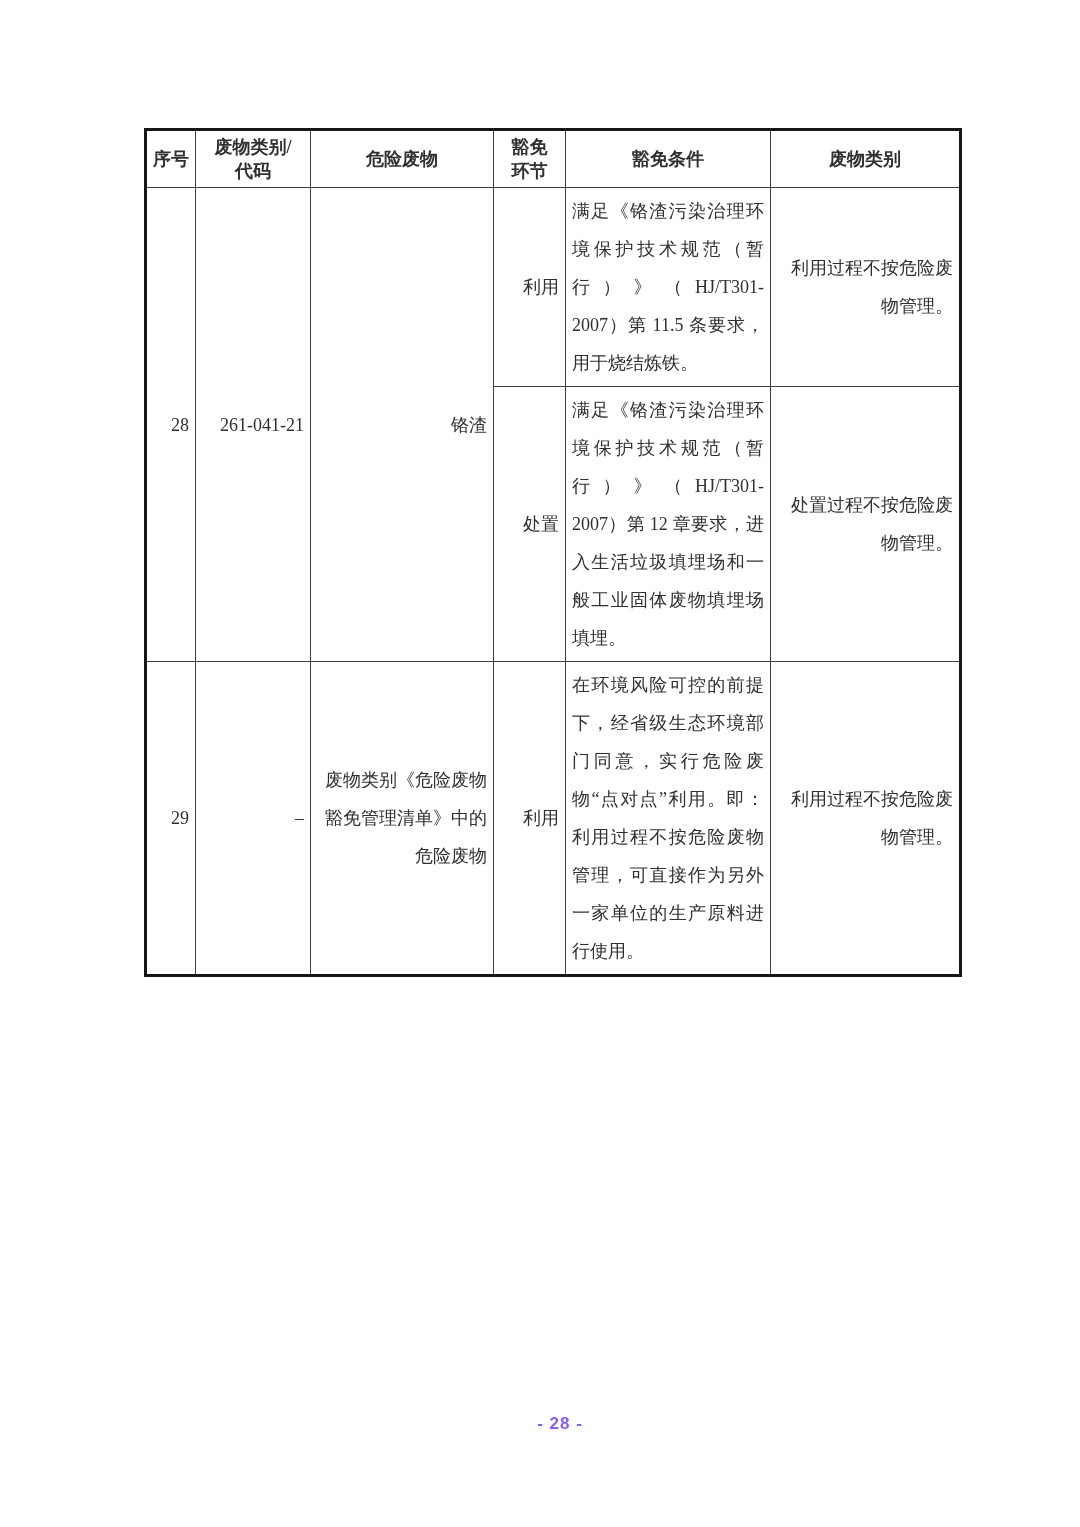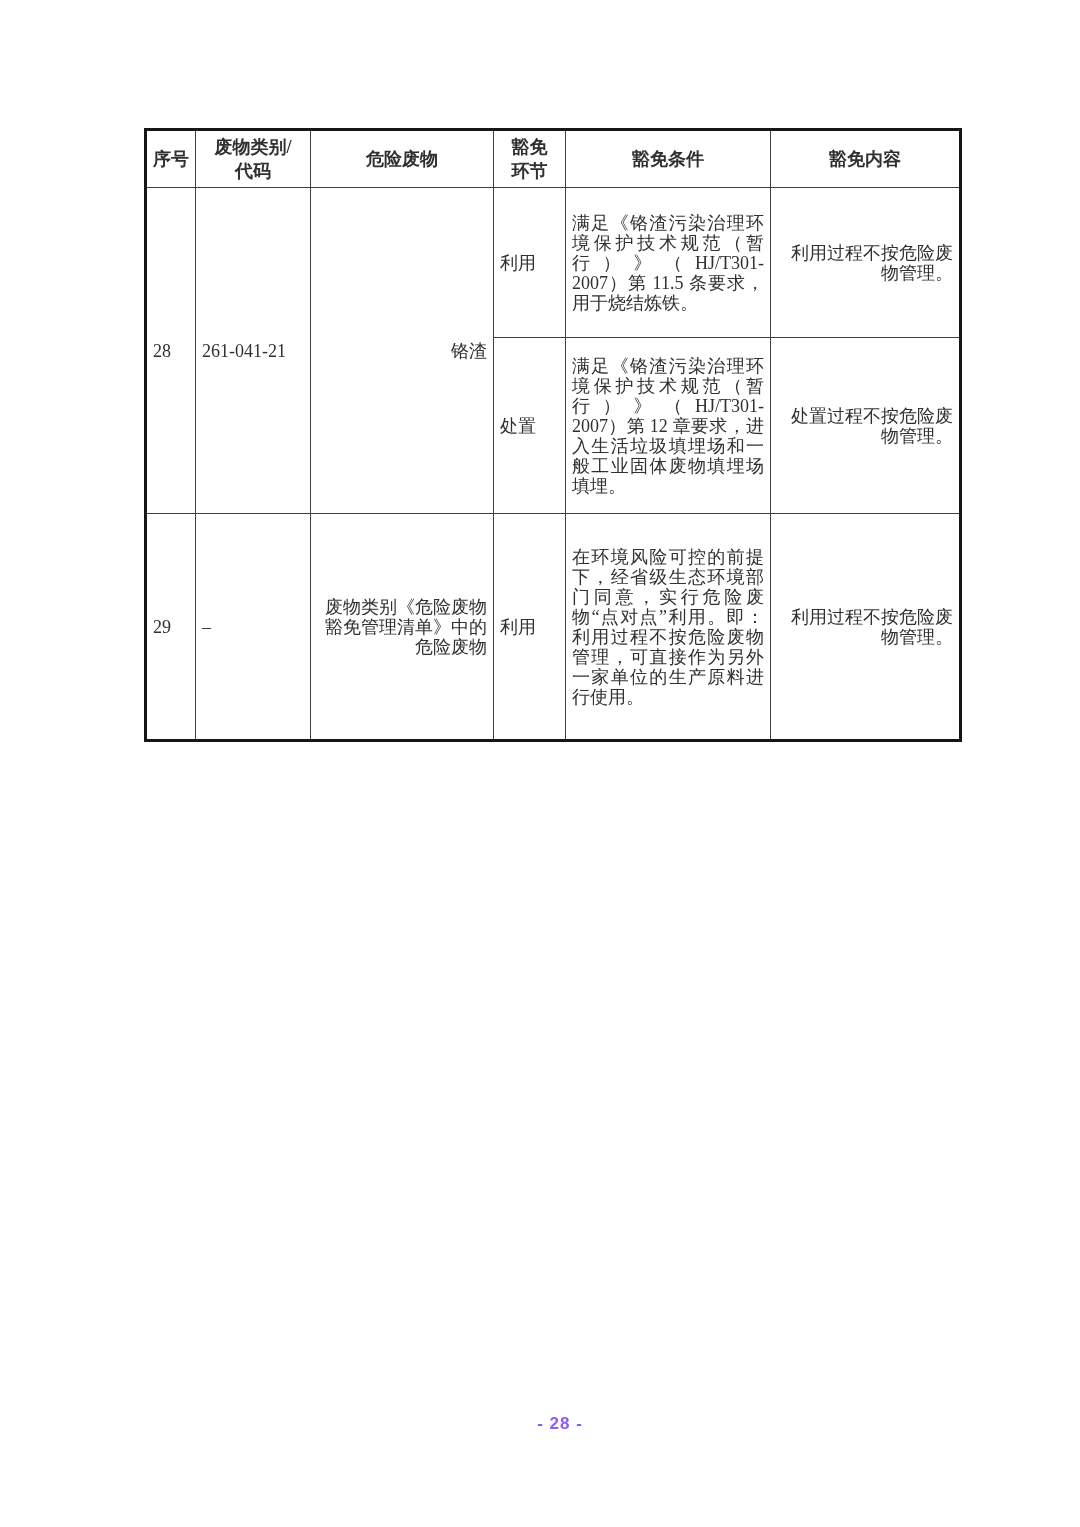--- a/index.html
+++ b/index.html
@@ -22,33 +22,33 @@
     border-collapse: collapse;
     table-layout: fixed;
     border: 3px solid #161616;
   }
   .doc-table th,
   .doc-table td {
     border: 1px solid #3f3f3f;
     vertical-align: middle;
     padding: 4px 6px;
     font-size: 18px;
-    line-height: 20px;
+    line-height: 38px;
     overflow: hidden;
   }
   .doc-table th {
     font-weight: bold;
     text-align: center;
     white-space: pre-line;
     line-height: 24px;
   }
   .cell-seq,
   .cell-code,
   .cell-stage {
-    text-align: left;
+    text-align: right;
   }
   .cell-waste,
   .cell-content {
     text-align: right;
   }
   .cell-condition {
     text-align: justify;
     text-justify: inter-character;
   }
   .page-number {
@@ -79,21 +79,21 @@
   </colgroup>
   <thead>
     <tr style="height:57px">
       <th>序号</th>
       <th>废物类别/
 代码</th>
       <th>危险废物</th>
       <th>豁免
 环节</th>
       <th>豁免条件</th>
-      <th>豁免内容</th>
+      <th>废物类别</th>
     </tr>
   </thead>
   <tbody>
     <tr style="height:150px">
       <td class="cell-seq" rowspan="2">28</td>
       <td class="cell-code" rowspan="2">261-041-21</td>
       <td class="cell-waste" rowspan="2">铬渣</td>
       <td class="cell-stage">利用</td>
       <td class="cell-condition">满足《铬渣污染治理环境保护技术规范（暂行）》（HJ/T301-2007）第 11.5 条要求，用于烧结炼铁。</td>
       <td class="cell-content">利用过程不按危险废物管理。</td>

